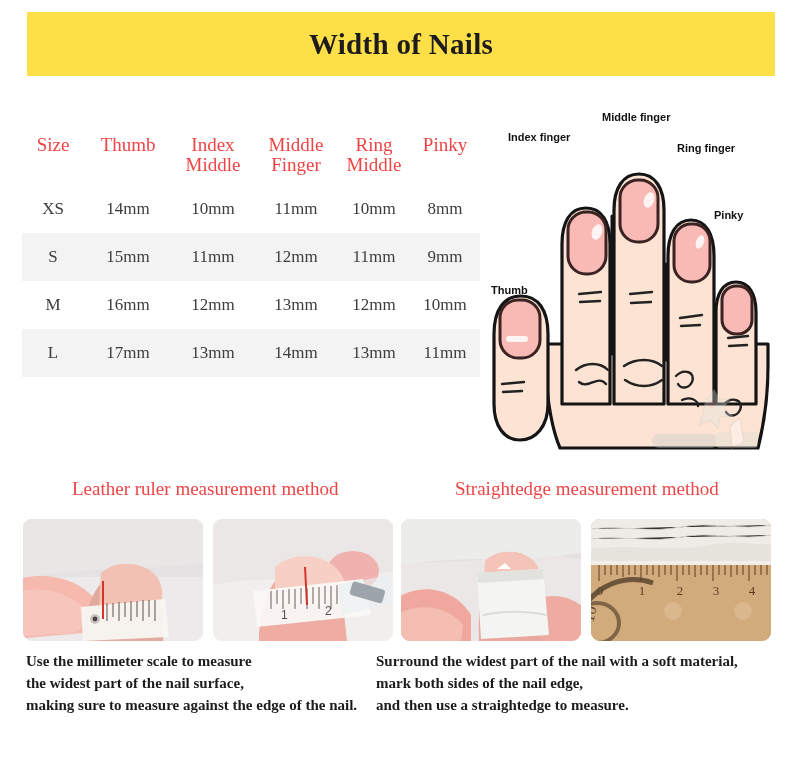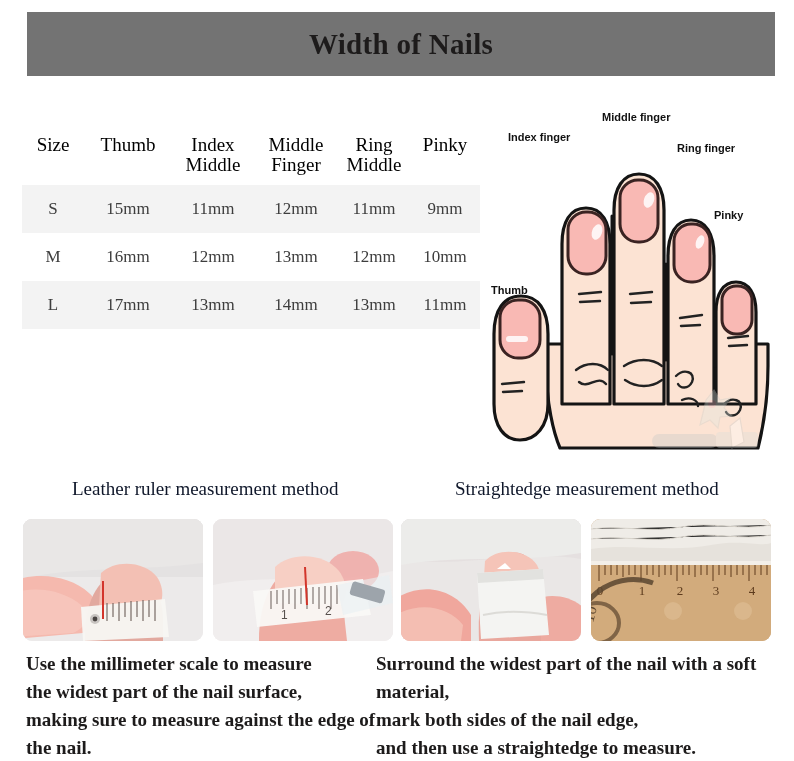--- a/index.html
+++ b/index.html
@@ -15,21 +15,21 @@
     overflow: hidden;
   }
 
   
   .banner {
     position: absolute;
     left: 27px;
     top: 12px;
     width: 748px;
     height: 64px;
-    background: #737373;
+    background: #fde047;
     display: flex;
     align-items: center;
     justify-content: center;
   }
   .banner-title {
     font-family: "Liberation Serif", serif;
     font-weight: bold;
     font-size: 29px;
     color: #1d1b1b;
     letter-spacing: 0.3px;
@@ -44,21 +44,21 @@
   }
   table.size-table {
     border-collapse: collapse;
     width: 458px;
     table-layout: fixed;
   }
   table.size-table th {
     font-family: "Liberation Serif", serif;
     font-weight: normal;
     font-size: 19px;
-    color: #000000;
+    color: #ef4444;
     padding: 2px 0 10px 0;
     vertical-align: top;
     line-height: 1.05;
     text-align: center;
   }
   table.size-table td {
     font-family: "Liberation Serif", serif;
     font-size: 17px;
     color: #3d3d3d;
     text-align: center;
@@ -104,21 +104,21 @@
     left: 0;
     top: 478px;
     width: 794px;
     height: 28px;
   }
   .method-title {
     position: absolute;
     font-family: "Liberation Serif", serif;
     font-weight: normal;
     font-size: 19px;
-    color: #0f172a;
+    color: #ef4444;
     white-space: nowrap;
   }
   .method-title.left  { left: 72px; top: 0; }
   .method-title.right { left: 447px; top: 0; margin-left: 8px; }
 
   
   .photos {
     position: absolute;
     left: 23px;
     top: 519px;
@@ -142,21 +142,21 @@
   
   .captions {
     position: absolute;
     left: 0;
     top: 650px;
     width: 794px;
   }
   .caption {
     position: absolute;
     font-family: "Liberation Serif", serif;
-    font-size: 19px;
+    font-size: 15px;
     font-weight: bold;
     color: #1d1b1b;
     line-height: 1.47;
     white-space: pre-line;
   }
   .caption.left  { left: 26px;  top: 0; width: 360px; }
   .caption.right { left: 376px; top: 0; width: 390px; }
 </style>
 </head>
 <body>
@@ -182,20 +182,28 @@
         <th style="white-space:pre-line">Index
 Middle</th>
         <th style="white-space:pre-line">Middle
 Finger</th>
         <th style="white-space:pre-line">Ring
 Middle</th>
         <th>Pinky</th>
       </tr>
     </thead>
     <tbody>
+      <tr>
+        <td>XS</td>
+        <td>14mm</td>
+        <td>10mm</td>
+        <td>11mm</td>
+        <td>10mm</td>
+        <td>8mm</td>
+      </tr>
       <tr class="striped">
         <td>S</td>
         <td>15mm</td>
         <td>11mm</td>
         <td>12mm</td>
         <td>11mm</td>
         <td>9mm</td>
       </tr>
       <tr>
         <td>M</td>

